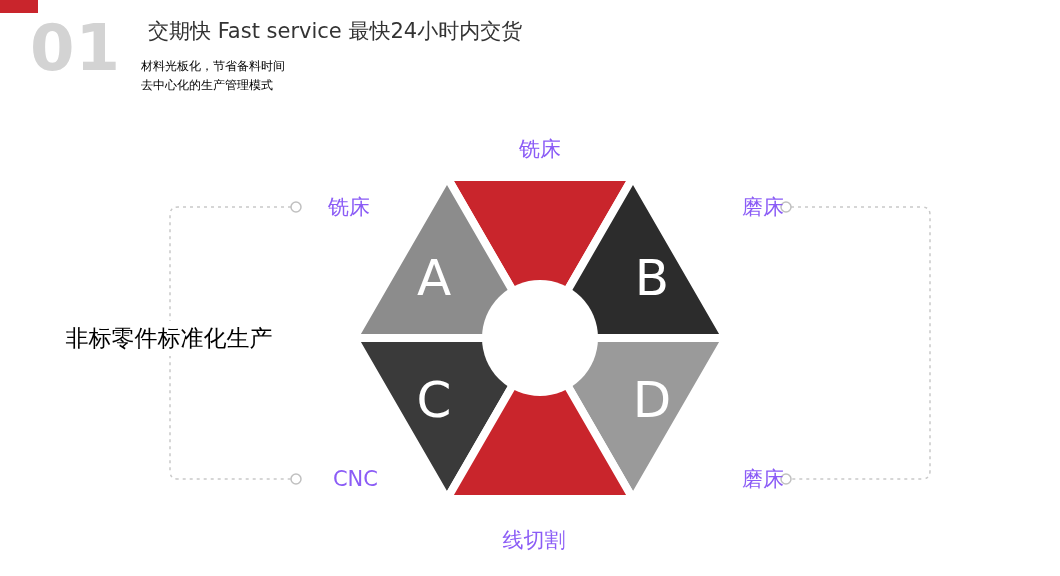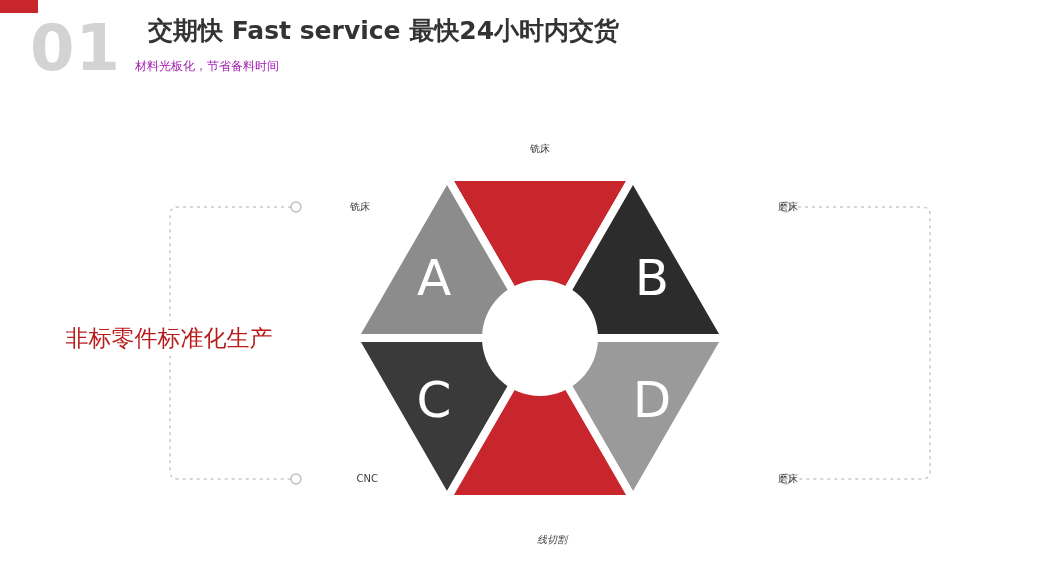--- a/index.html
+++ b/index.html
@@ -4,50 +4,51 @@
 <style>
   * { margin:0; padding:0; box-sizing:border-box; }
   html,body { background:#ffffff; }
   body { font-family:"DejaVu Sans","Liberation Sans",sans-serif; }
   .slide { position:relative; width:955px; height:576px; background:#ffffff; overflow:hidden; }
 
   .corner-bar { position:absolute; left:0; top:0; width:38px; height:13px; background:#c9252c; }
   .index-number { position:absolute; left:30px; top:16px; font-size:64px; font-weight:700;
                   color:#d3d3d3; line-height:1; letter-spacing:1px; }
 
-  .title { position:absolute; left:148px; top:16px; font-size:25px; font-weight:700;
+  .title { position:absolute; left:148px; top:16px; font-size:21px; font-weight:400;
            color:#333333; line-height:30px; white-space:nowrap; }
-  .bullets { position:absolute; left:135px; top:57px; font-size:12px; color:#a21caf; line-height:19px; }
+  .bullets { position:absolute; left:141px; top:57px; font-size:12px; color:#000000; line-height:19px; }
 
   .diagram-svg { position:absolute; left:0; top:0; width:1060px; height:576px; }
   .dash { fill:none; stroke:#c9c9c9; stroke-width:1.5; stroke-dasharray:3 4; }
   .node { fill:#ffffff; stroke:#c0c0c0; stroke-width:1.5; }
   .tri  { stroke:#ffffff; stroke-width:8; stroke-linejoin:miter; }
   .letter { fill:#ffffff; font-size:50px; text-anchor:middle;
             font-family:"DejaVu Sans","Liberation Sans",sans-serif; }
 
-  .hex-label { position:absolute; font-size:10px; color:#404040; line-height:18px; }
+  .hex-label { position:absolute; font-size:21px; color:#8b5cf6; line-height:18px; }
   .hex-label.center { width:100px; text-align:center; }
   .hex-label.right-align { width:70px; text-align:right; }
-  .hex-label.left-align { width:70px; text-align:right; }
+  .hex-label.left-align { width:70px; text-align:center; }
 
-  .caption { position:absolute; top:321px; font-size:23px; color:#b91c1c; background:#ffffff;
+  .caption { position:absolute; top:321px; font-size:23px; color:#000000; background:#ffffff;
              padding:2px 8px; white-space:nowrap; transform:translateX(-50%); }
 </style>
 </head>
 <body>
 
 <div class="slide">
 
   <div class="corner-bar"></div>
   <div class="index-number">01</div>
 
   <div class="title">交期快  Fast service 最快24小时内交货</div>
   <div class="bullets">
     <div>材料光板化，节省备料时间</div>
+    <div>去中心化的生产管理模式</div>
   </div>
 
   <svg class="diagram-svg" viewBox="0 0 1060 576">
 
     <path class="dash" d="M 291 207 L 178 207 Q 170 207 170 215 L 170 471 Q 170 479 178 479 L 291 479"></path>
     <path class="dash" d="M 791 207 L 922 207 Q 930 207 930 215 L 930 471 Q 930 479 922 479 L 791 479"></path>
     <circle class="node" cx="296" cy="207" r="5"></circle>
     <circle class="node" cx="296" cy="479" r="5"></circle>
     <circle class="node" cx="786" cy="207" r="5"></circle>
     <circle class="node" cx="786" cy="479" r="5"></circle>
@@ -65,17 +66,17 @@
     <text class="letter" x="652" y="295">B</text>
     <text class="letter" x="434" y="417">C</text>
     <text class="letter" x="652" y="417">D</text>
   </svg>
 
   <div class="hex-label center" style="left:490px; top:140px;">铣床</div>
   <div class="hex-label right-align" style="left:300px; top:198px;">铣床</div>
   <div class="hex-label left-align" style="left:728px; top:198px;">磨床</div>
   <div class="hex-label right-align" style="left:308px; top:470px;">CNC</div>
   <div class="hex-label left-align" style="left:728px; top:470px;">磨床</div>
-  <div class="hex-label center" style="left:502px; top:531px;font-style:italic;">线切割</div>
+  <div class="hex-label center" style="left:484px; top:531px;">线切割</div>
 
   <div class="caption" style="left:169px;">非标零件标准化生产</div>
 
 </div>
 
 </body></html>

